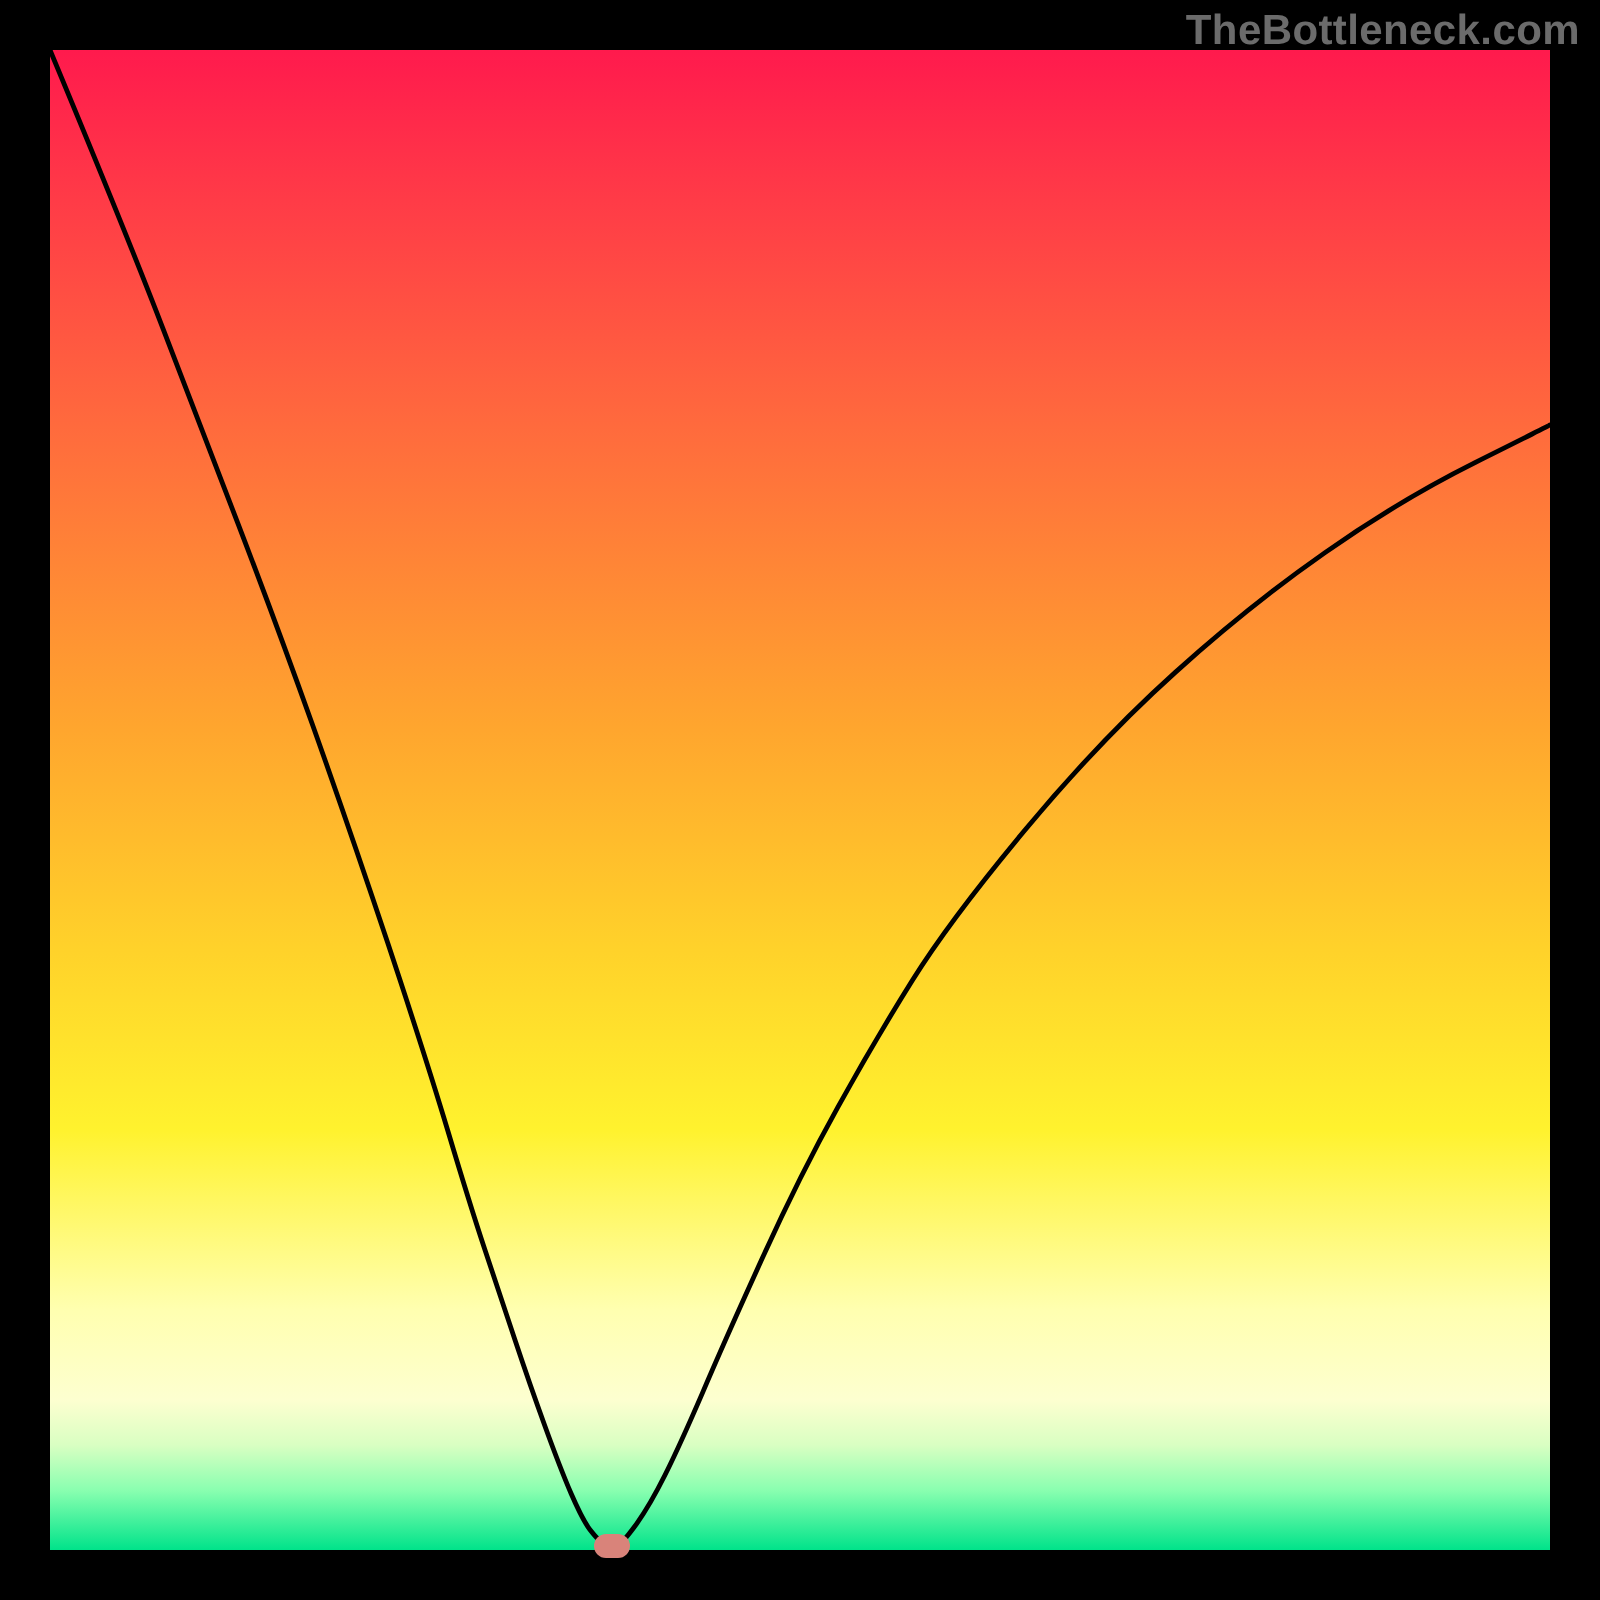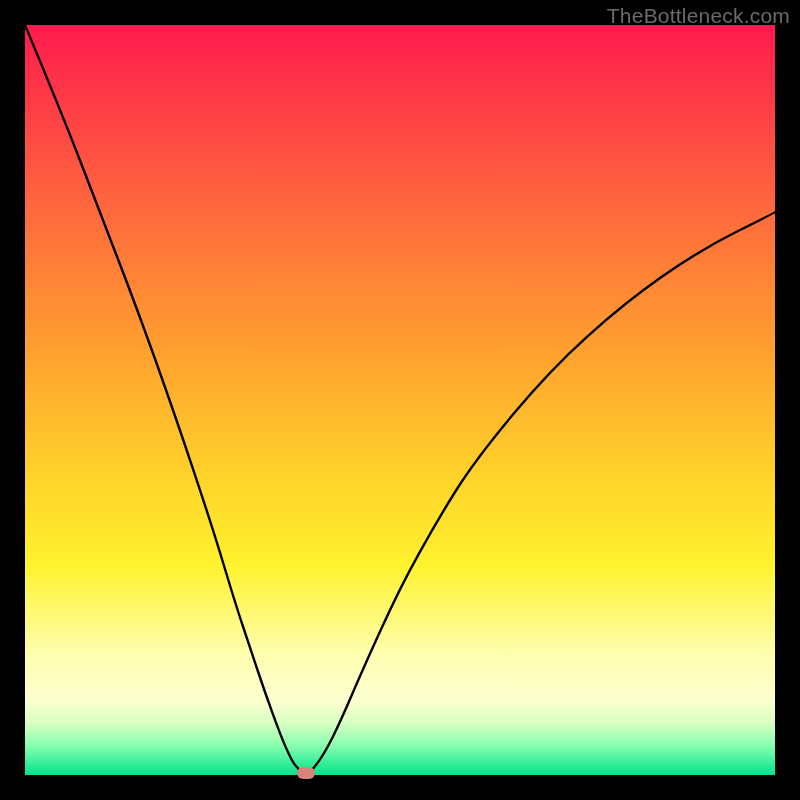--- a/index.html
+++ b/index.html
@@ -41,21 +41,21 @@
       #00e38a 100%
     );
   }
   .watermark {
     position: absolute;
     top: 4px;
     right: 10px;
     color: #6b6b6b;
     font-size: 21px;
     letter-spacing: 0.2px;
-    font-weight: 400;
+    font-weight: 700;
   }
   svg.curve {
     position: absolute;
     left: 0;
     top: 0;
     width: 750px;
     height: 750px;
   }
   .marker {
     position: absolute;

